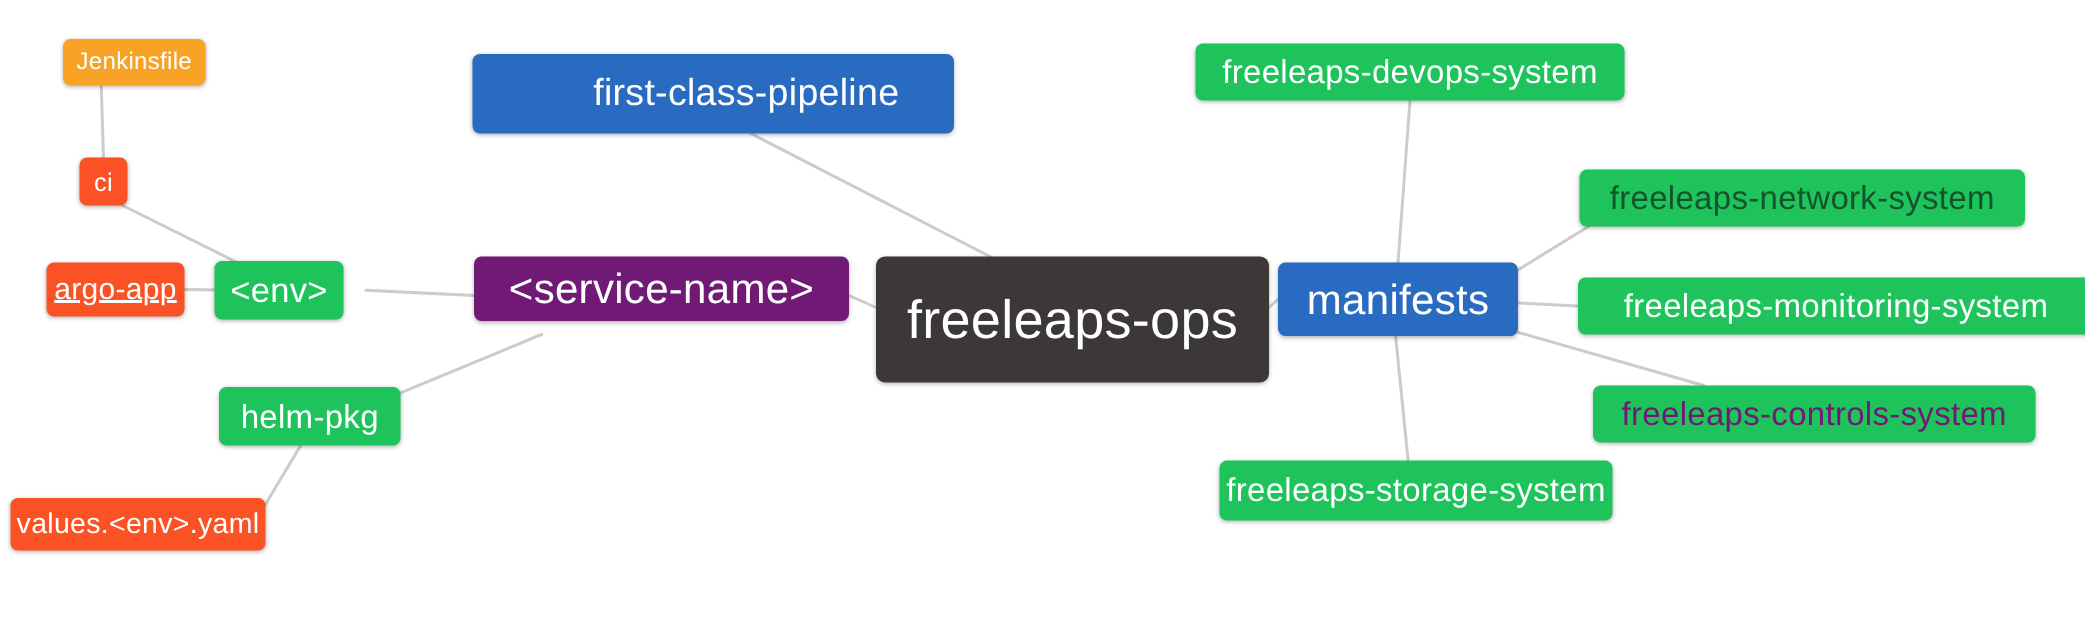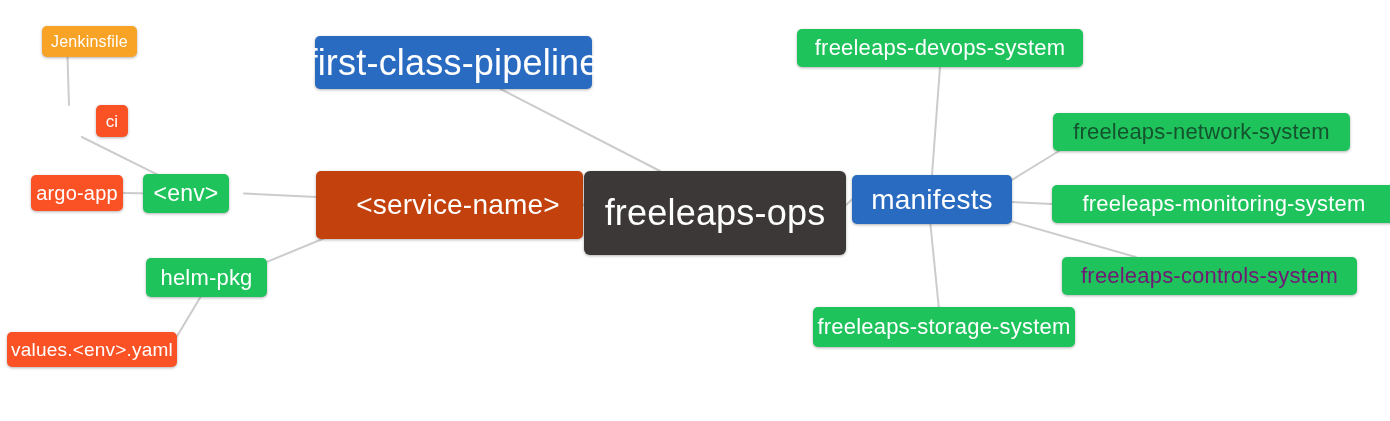--- a/index.html
+++ b/index.html
@@ -55,29 +55,29 @@
       <line x1="846" y1="205" x2="852" y2="199.5" stroke="#cccccc" stroke-width="2" stroke-linecap="round"></line>
       <line x1="940" y1="67" x2="932" y2="175" stroke="#cccccc" stroke-width="2" stroke-linecap="round"></line>
       <line x1="1012" y1="179.9" x2="1058.94" y2="151" stroke="#cccccc" stroke-width="2" stroke-linecap="round"></line>
       <line x1="1012" y1="201.95" x2="1052" y2="204" stroke="#cccccc" stroke-width="2" stroke-linecap="round"></line>
       <line x1="1012" y1="221.55" x2="1135.75" y2="257" stroke="#cccccc" stroke-width="2" stroke-linecap="round"></line>
       <line x1="930.4" y1="224" x2="938.76" y2="307" stroke="#cccccc" stroke-width="2" stroke-linecap="round"></line>
     </svg>
 
   <div class="node" style="left: 20px; top: 26px; width: 95px; height: 31px; font-size: 16px; background: rgb(249, 163, 38); color: rgb(255, 255, 255); margin-left: 22px;">Jenkinsfile</div>
 
-  <div class="node" style="left: 53px; top: 105px; width: 32px; height: 32px; font-size: 17px; background: rgb(250, 82, 36); color: rgb(255, 255, 255); margin-left: 43px;">ci</div>
+  <div class="node" style="left: 53px; top: 105px; width: 32px; height: 32px; font-size: 17px; background: rgb(250, 82, 36); color: rgb(255, 255, 255);">ci</div>
 
-  <div class="node" style="left: 31px; top: 175px; width: 92px; height: 36px; font-size: 20px; background: rgb(250, 82, 36); color: rgb(255, 255, 255);">argo-app</div>
+  <div class="node" style="left: 31px; top: 175px; width: 92px; height: 36px; font-size: 20px; background: rgb(250, 82, 36); color: rgb(255, 255, 255); text-decoration: underline;">argo-app</div>
 
   <div class="node" style="left: 143px; top: 174px; width: 86px; height: 39px; font-size: 23px; background: rgb(31, 195, 92); color: rgb(255, 255, 255);">&lt;env&gt;</div>
 
-  <div class="node" style="left: 315px; top: 36px; width: 277px; height: 53px; font-size: 36px; background: rgb(42, 107, 194); color: rgb(255, 255, 255);">first-class-pipeline</div>
+  <div class="node" style="left: 315px; top: 36px; width: 277px; height: 53px; font-size: 25px; background: rgb(42, 107, 194); color: rgb(255, 255, 255); padding-left: 44px;">first-class-pipeline</div>
 
-  <div class="node" style="left: 316px; top: 171px; width: 250px; height: 68px; font-size: 28px; background: #c2410c; color: rgb(255, 255, 255); padding-left: 17px;">&lt;service-name&gt;</div>
+  <div class="node" style="left: 316px; top: 171px; width: 250px; height: 43px; font-size: 28px; background: #701a75; color: rgb(255, 255, 255);">&lt;service-name&gt;</div>
 
   <div class="node big" style="left: 584px; top: 171px; width: 262px; height: 84px; font-size: 36px; background: rgb(59, 56, 55); color: rgb(255, 255, 255);">freeleaps-ops</div>
 
   <div class="node" style="left: 852px; top: 175px; width: 160px; height: 49px; font-size: 28px; background: rgb(42, 107, 194); color: rgb(255, 255, 255);">manifests</div>
 
   <div class="node" style="left: 797px; top: 29px; width: 286px; height: 38px; font-size: 22px; background: rgb(31, 195, 92); color: rgb(255, 255, 255);">freeleaps-devops-system</div>
 
   <div class="node" style="left: 1053px; top: 113px; width: 297px; height: 38px; font-size: 22px; background: rgb(31, 195, 92); color: #14532d;">freeleaps-network-system</div>
 
   <div class="node" style="left: 1052px; top: 185px; width: 344px; height: 38px; font-size: 22px; background: rgb(31, 195, 92); color: rgb(255, 255, 255);">freeleaps-monitoring-system</div>

